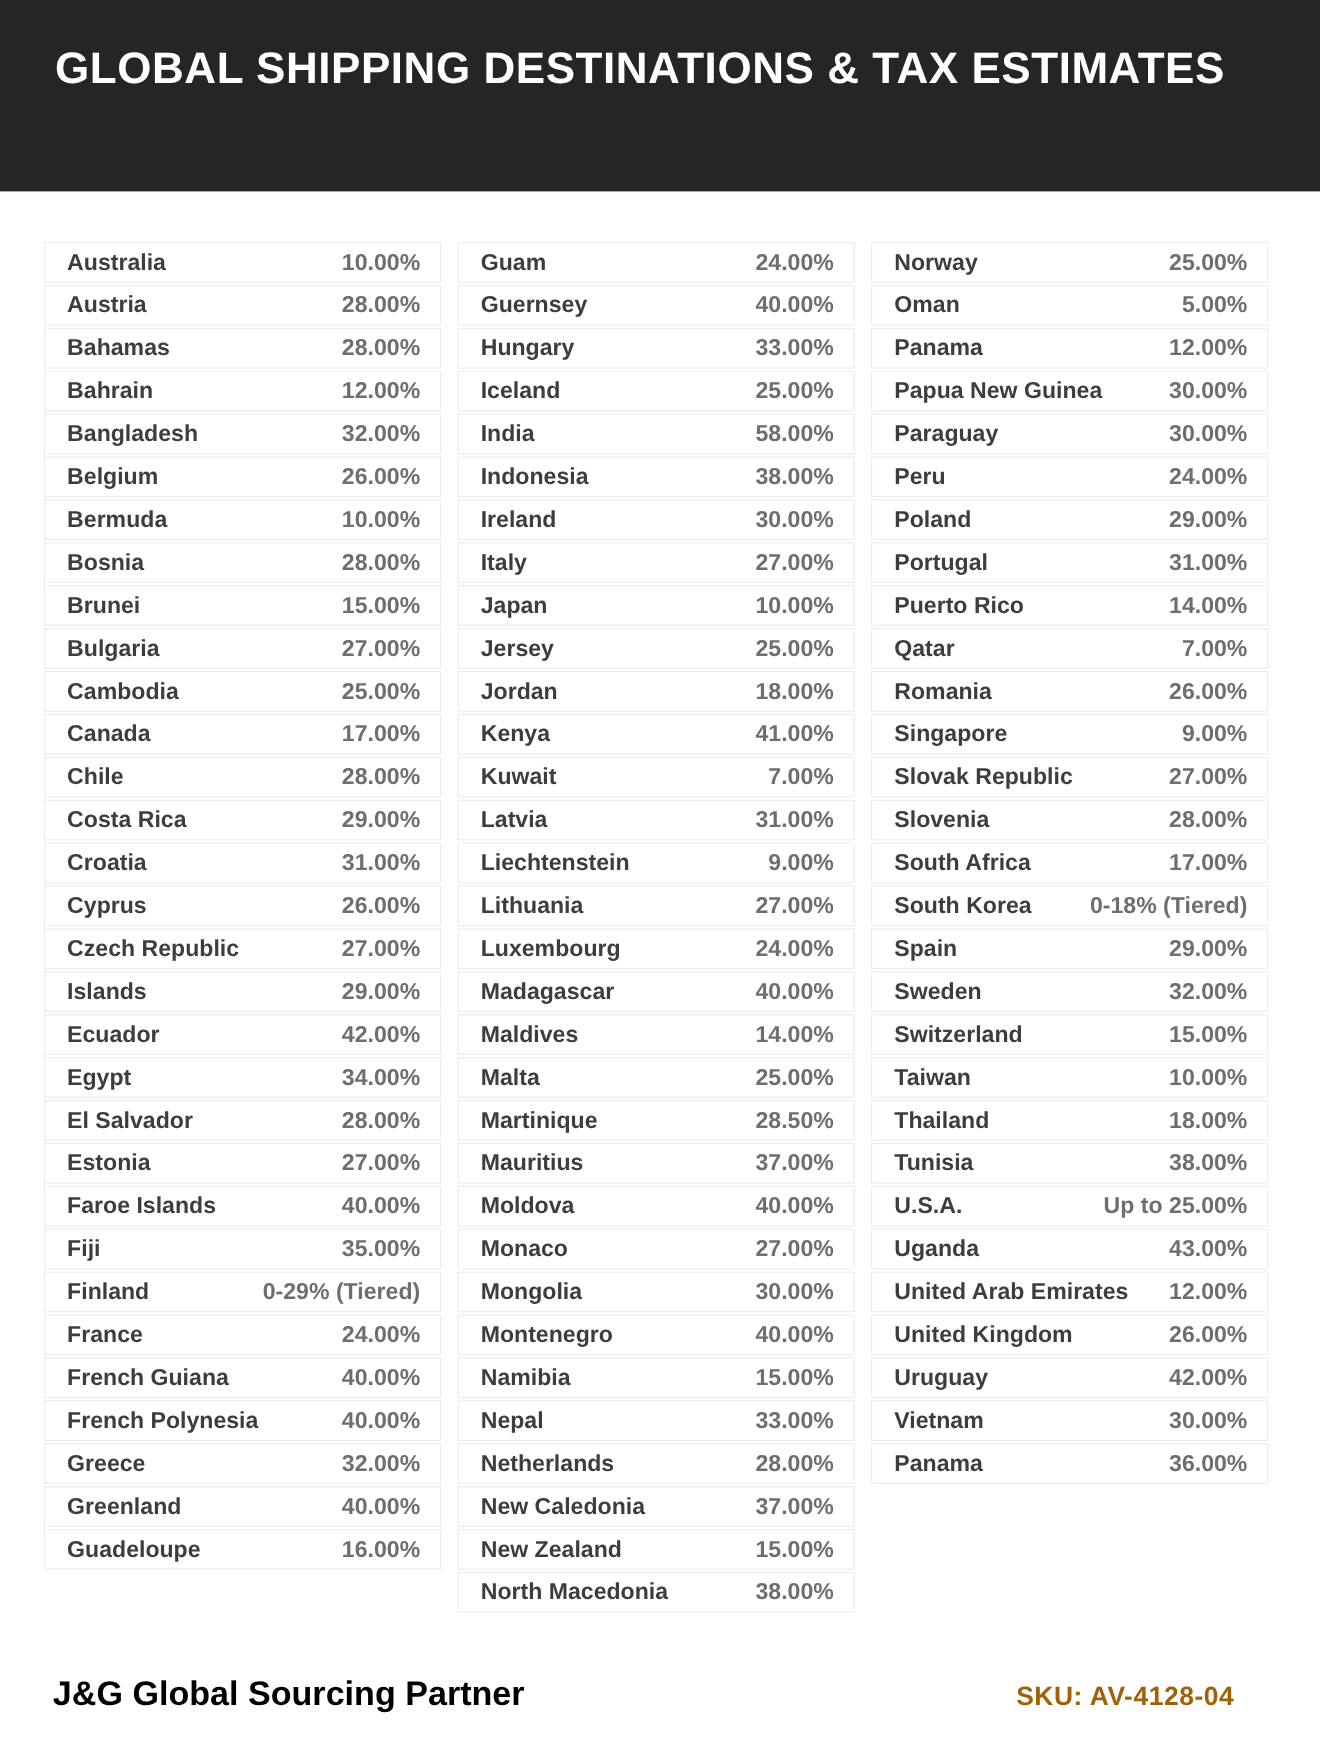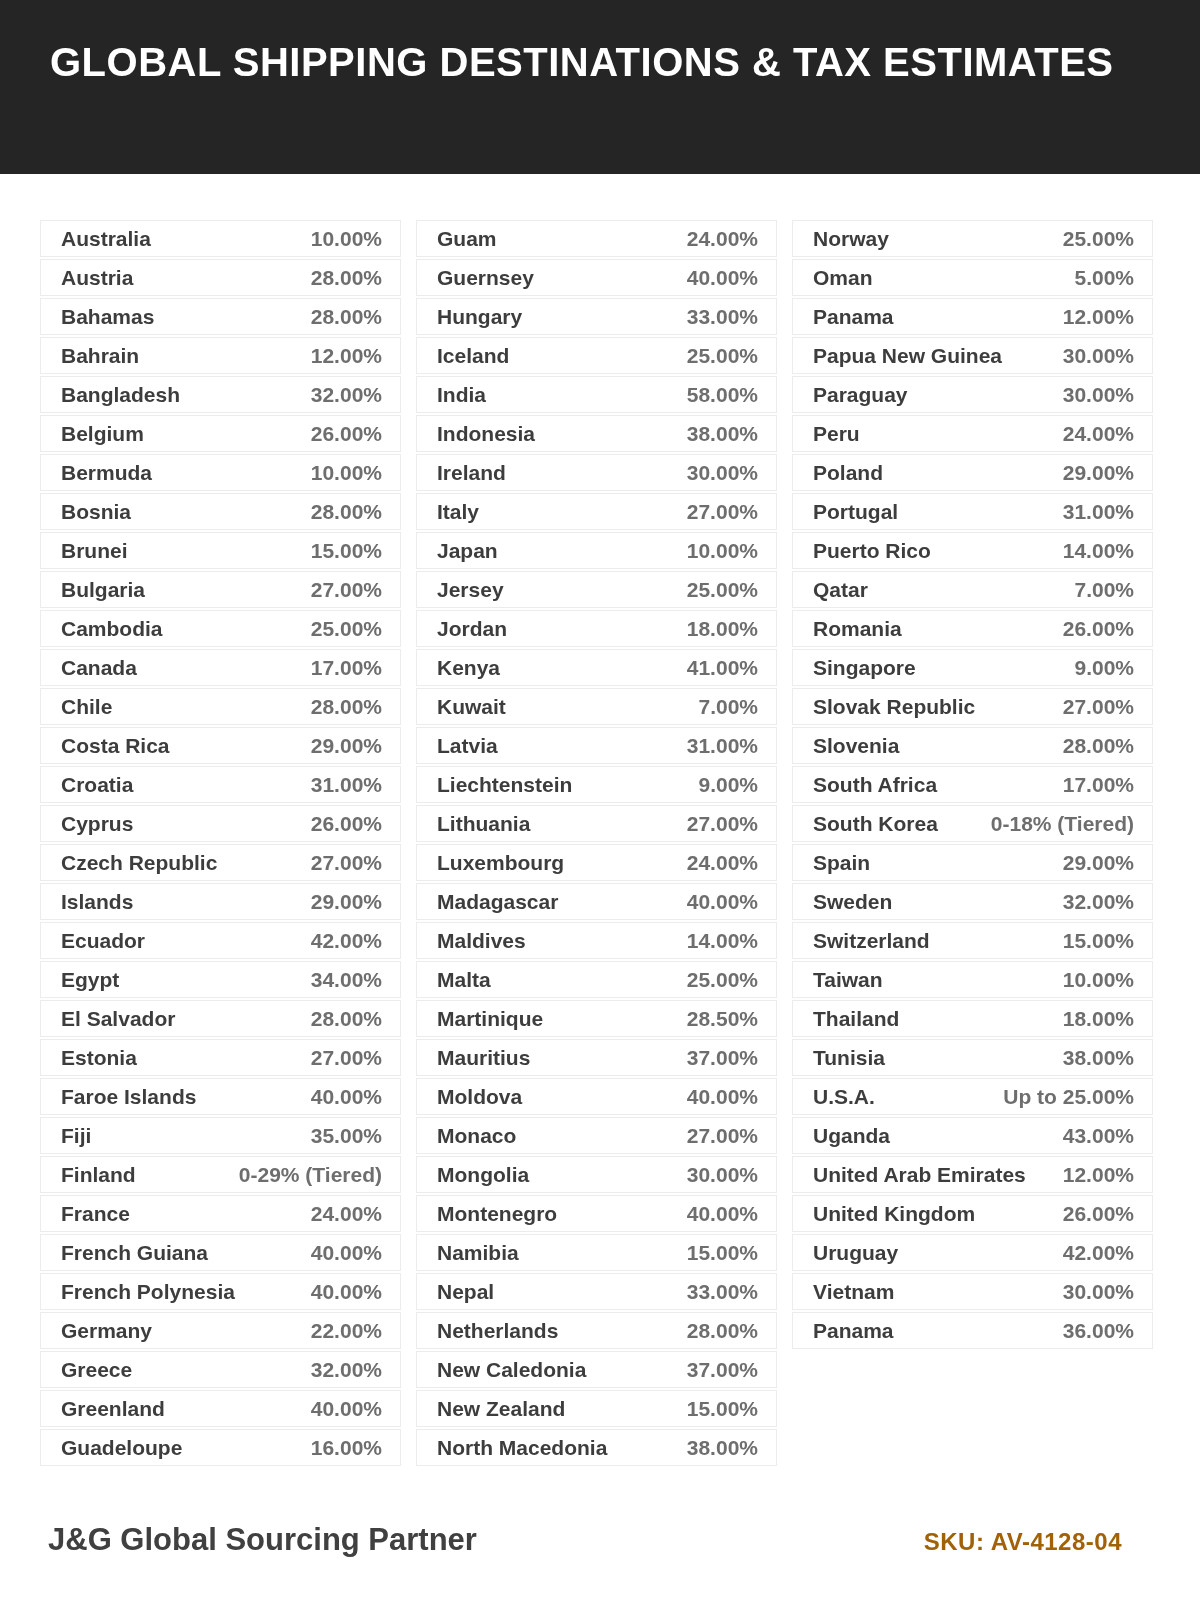--- a/index.html
+++ b/index.html
@@ -64,21 +64,21 @@
     position: absolute;
     left: 0;
     right: 0;
     bottom: 42px;
     display: flex;
     justify-content: space-between;
     align-items: baseline;
     padding: 0 78px 0 48px;
   }
   .brand {
-    color: #404040;
+    color: #000000;
     font-size: 31px;
     font-weight: 700;
   }
   .sku {
     color: #a16207;
     font-size: 24px;
     font-weight: 700;
     letter-spacing: 0.5px;
   }
 </style>
@@ -197,24 +197,20 @@
       </div>
       <div class="row">
         <span class="country">French Guiana</span>
         <span class="rate">40.00%</span>
       </div>
       <div class="row">
         <span class="country">French Polynesia</span>
         <span class="rate">40.00%</span>
       </div>
       <div class="row">
-        <span class="country">Germany</span>
-        <span class="rate">22.00%</span>
-      </div>
-      <div class="row">
         <span class="country">Greece</span>
         <span class="rate">32.00%</span>
       </div>
       <div class="row">
         <span class="country">Greenland</span>
         <span class="rate">40.00%</span>
       </div>
       <div class="row">
         <span class="country">Guadeloupe</span>
         <span class="rate">16.00%</span>

